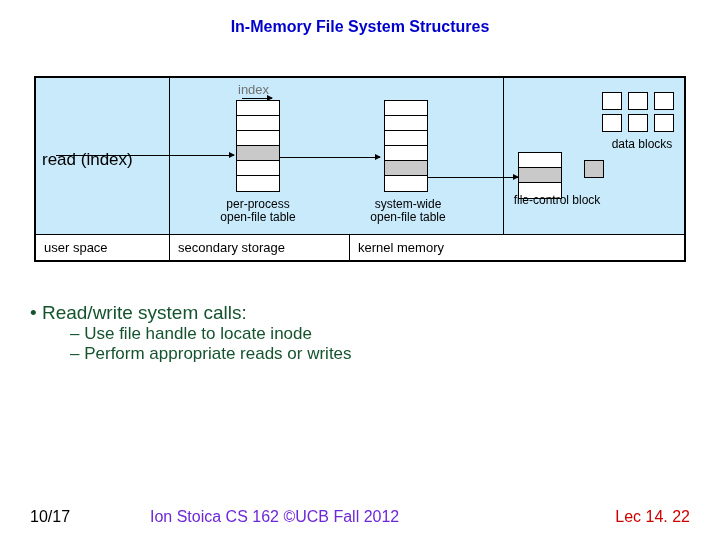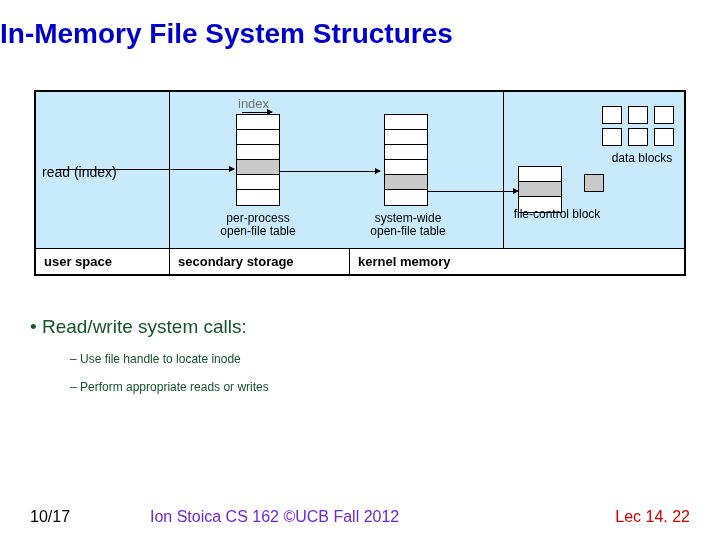--- a/index.html
+++ b/index.html
@@ -5,22 +5,23 @@
   * { box-sizing: border-box; margin: 0; padding: 0; }
   body {
     width: 720px;
     height: 540px;
     background: #fff;
     font-family: Arial, Helvetica, sans-serif;
     position: relative;
     overflow: hidden;
   }
   .title {
+    text-align: center;
     color: #0000cc;
-    font-size: 28px;
+    font-size: 16px;
     font-weight: bold;
     padding-top: 18px;
   }
   .diagram-wrap {
     margin: 40px 34px 0 34px;
     border: 2px solid #000;
   }
   .diagram-inner {
     background: #c8eafb;
     height: 156px;
@@ -50,21 +51,21 @@
   .index-pointer::after {
     content: "";
     position: absolute; right: -1px; top: -3px;
     border-left: 6px solid #000;
     border-top: 3px solid transparent;
     border-bottom: 3px solid transparent;
   }
   .read-label {
     position: absolute;
     left: 6px; top: 72px;
-    font-size: 14px; color: #000;
+    font-size: 17px; color: #000;
   }
 
   
   .vtable {
     position: absolute;
     width: 44px;
     background: #fff;
     border: 1px solid #000;
   }
   .vtable .row {
@@ -133,37 +134,36 @@
     border-top: 1px solid #000;
     height: 26px;
     background: #fff;
   }
   .region {
     border-right: 1px solid #000;
     display: flex;
     align-items: center;
     padding-left: 8px;
     font-size: 13px;
-    font-weight: bold;
   }
   .region:last-child { border-right: none; }
   .r-user  { flex: 0 0 134px; }
   .r-kernel{ flex: 0 0 334px; }
   .r-store { flex: 1 1 auto; }
 
   .bullets {
     margin: 40px 0 0 30px;
     font-size: 19px;
     color: #14532d;
   }
   .bullets .b1 { }
   .bullets .sub {
     margin-left: 40px;
-    margin-top: 14px;
-    font-size: 12px;
+    margin-top: 0;
+    font-size: 17px;
   }
 
   .footer {
     position: absolute;
     bottom: 14px;
     left: 0; right: 0;
     display: flex;
     font-size: 16px;
     padding: 0 30px;
   }

